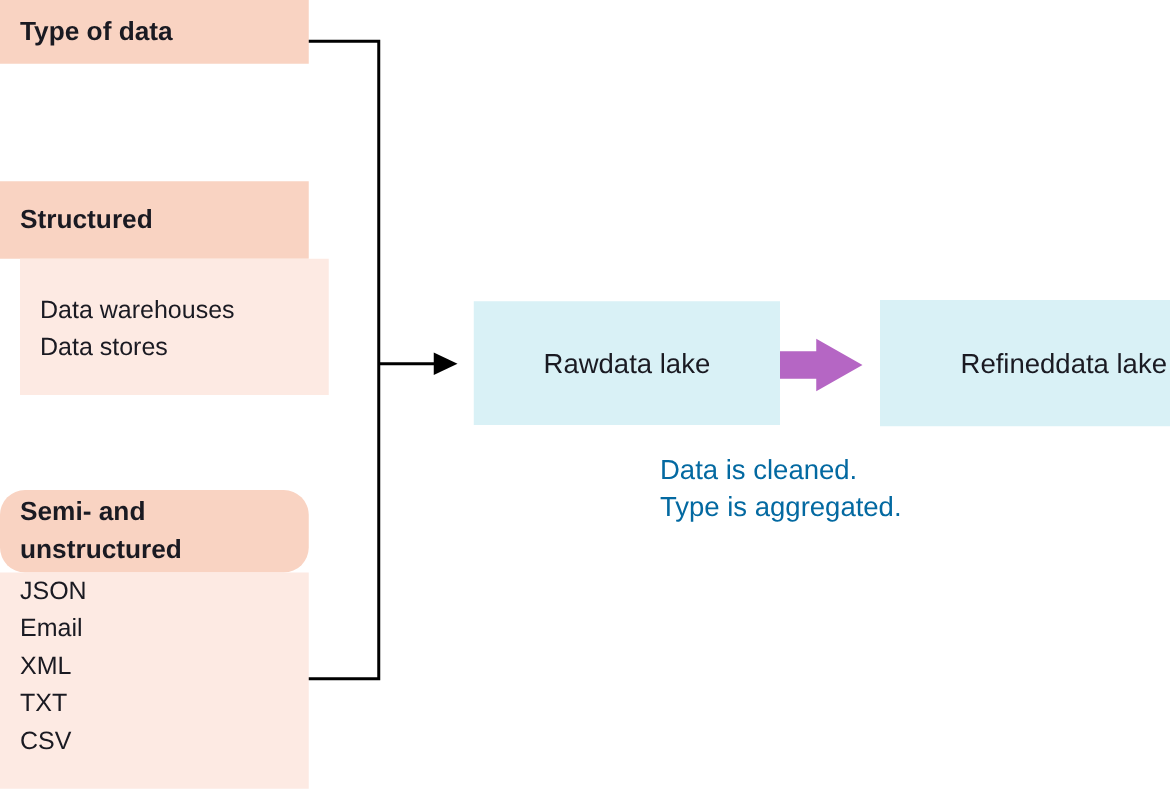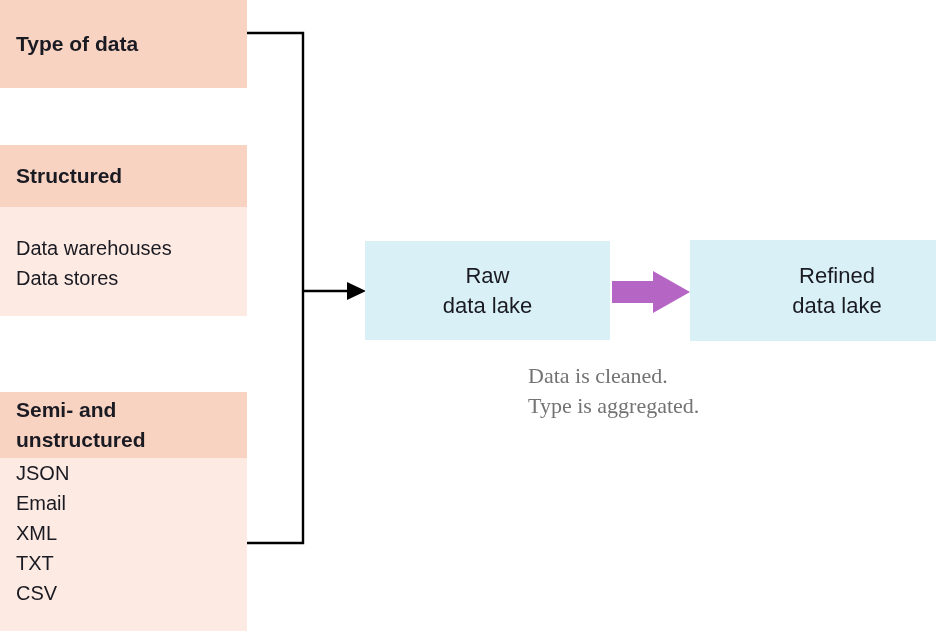--- a/index.html
+++ b/index.html
@@ -18,66 +18,65 @@
     width: 247px;
     background: #f9d3c2;
     box-sizing: border-box;
     display: flex;
     align-items: center;
     padding-left: 16px;
     font-weight: 700;
     font-size: 21px;
     line-height: 30px;
   }
-  #type-header { top: 0; height: 88px; text-align: right; }
+  #type-header { top: 0; height: 51px; text-align: right; }
   #structured-header { top: 145px; height: 62px; }
-  #semi-header { top: 392px; height: 66px; }
+  #semi-header { top: 392px; height: 66px; border-radius: 20px; }
   #semi-header .hdr-text { max-width: 185px; }
   .group-body {
     position: absolute;
     left: 0;
     width: 247px;
     background: #fdeae3;
     box-sizing: border-box;
     padding-left: 16px;
     font-size: 20px;
     line-height: 30px;
   }
-  #structured-body { top: 207px; height: 109px; padding-top: 26px; }
+  #structured-body { top: 207px; height: 109px; padding-top: 26px; margin-left: 16px; }
   #semi-body { top: 458px; height: 173px; }
   .connectors {
     position: absolute;
     left: 0;
     top: 0;
     width: 936px;
     height: 638px;
     pointer-events: none;
   }
   .conn { stroke: #000000; stroke-width: 2.4; fill: none; }
   .lake {
     position: absolute;
     background: #d9f1f6;
     display: flex;
-    flex-direction: column;
     justify-content: center;
     align-items: center;
     text-align: center;
     font-size: 22px;
     line-height: 30px;
+    margin-left: 14px;
   }
   #raw-lake { left: 365px; top: 241px; width: 245px; height: 99px; }
   #refined-lake { left: 690px; top: 240px; width: 294px; height: 101px; }
   .caption {
     position: absolute;
     left: 528px;
     top: 361px;
     font-size: 22px;
     line-height: 30px;
-    color: #737373;
-    font-family: Liberation Serif, serif;
+    color: #0369a1;
   }
 </style>
 </head>
 <body>
 
 <div class="canvas">
 
   <div class="group-header" id="type-header">
     <span class="hdr-text">Type of data</span>
   </div>

